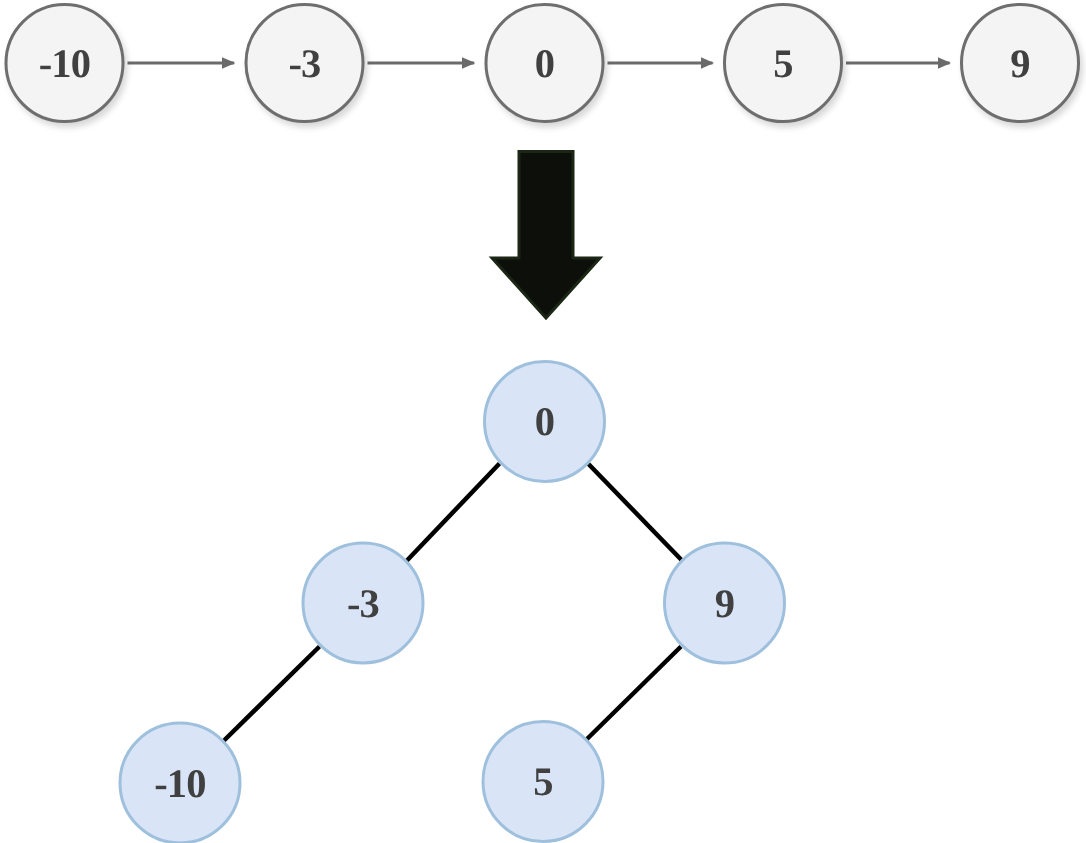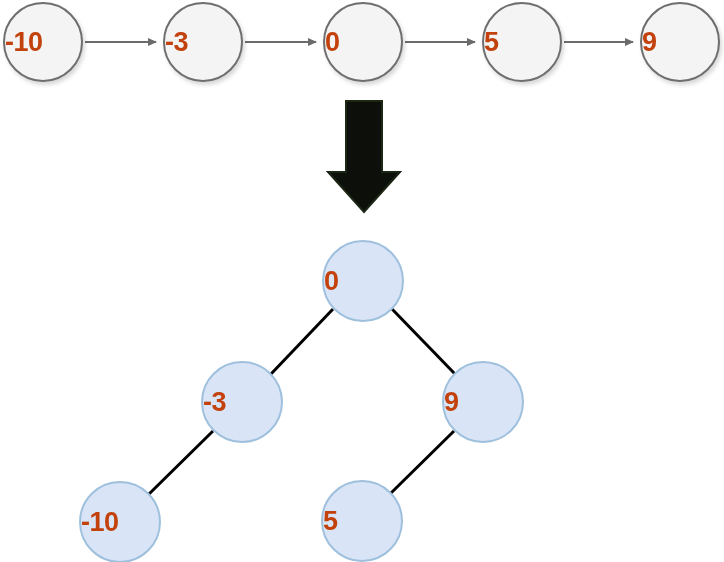--- a/index.html
+++ b/index.html
@@ -24,24 +24,24 @@
     top: 0;
     width: 724px;
     height: 562px;
   }
   .node {
     position: absolute;
     box-sizing: border-box;
     border-radius: 50%;
     display: flex;
     align-items: center;
-    justify-content: flex-start;
-    font-family: Liberation Sans, sans-serif;
+    justify-content: center;
+    font-family: Liberation Serif, serif;
     font-weight: bold;
-    color: #c2410c;
+    color: #404040;
     user-select: none;
   }
   .list-node {
     background: #f4f4f4;
     border: 2px solid #6e6e6e;
     box-shadow: 2px 3px 4px rgba(0,0,0,0.16);
     font-size: 27px;
     letter-spacing: -0.5px;
   }
   .tree-node {

